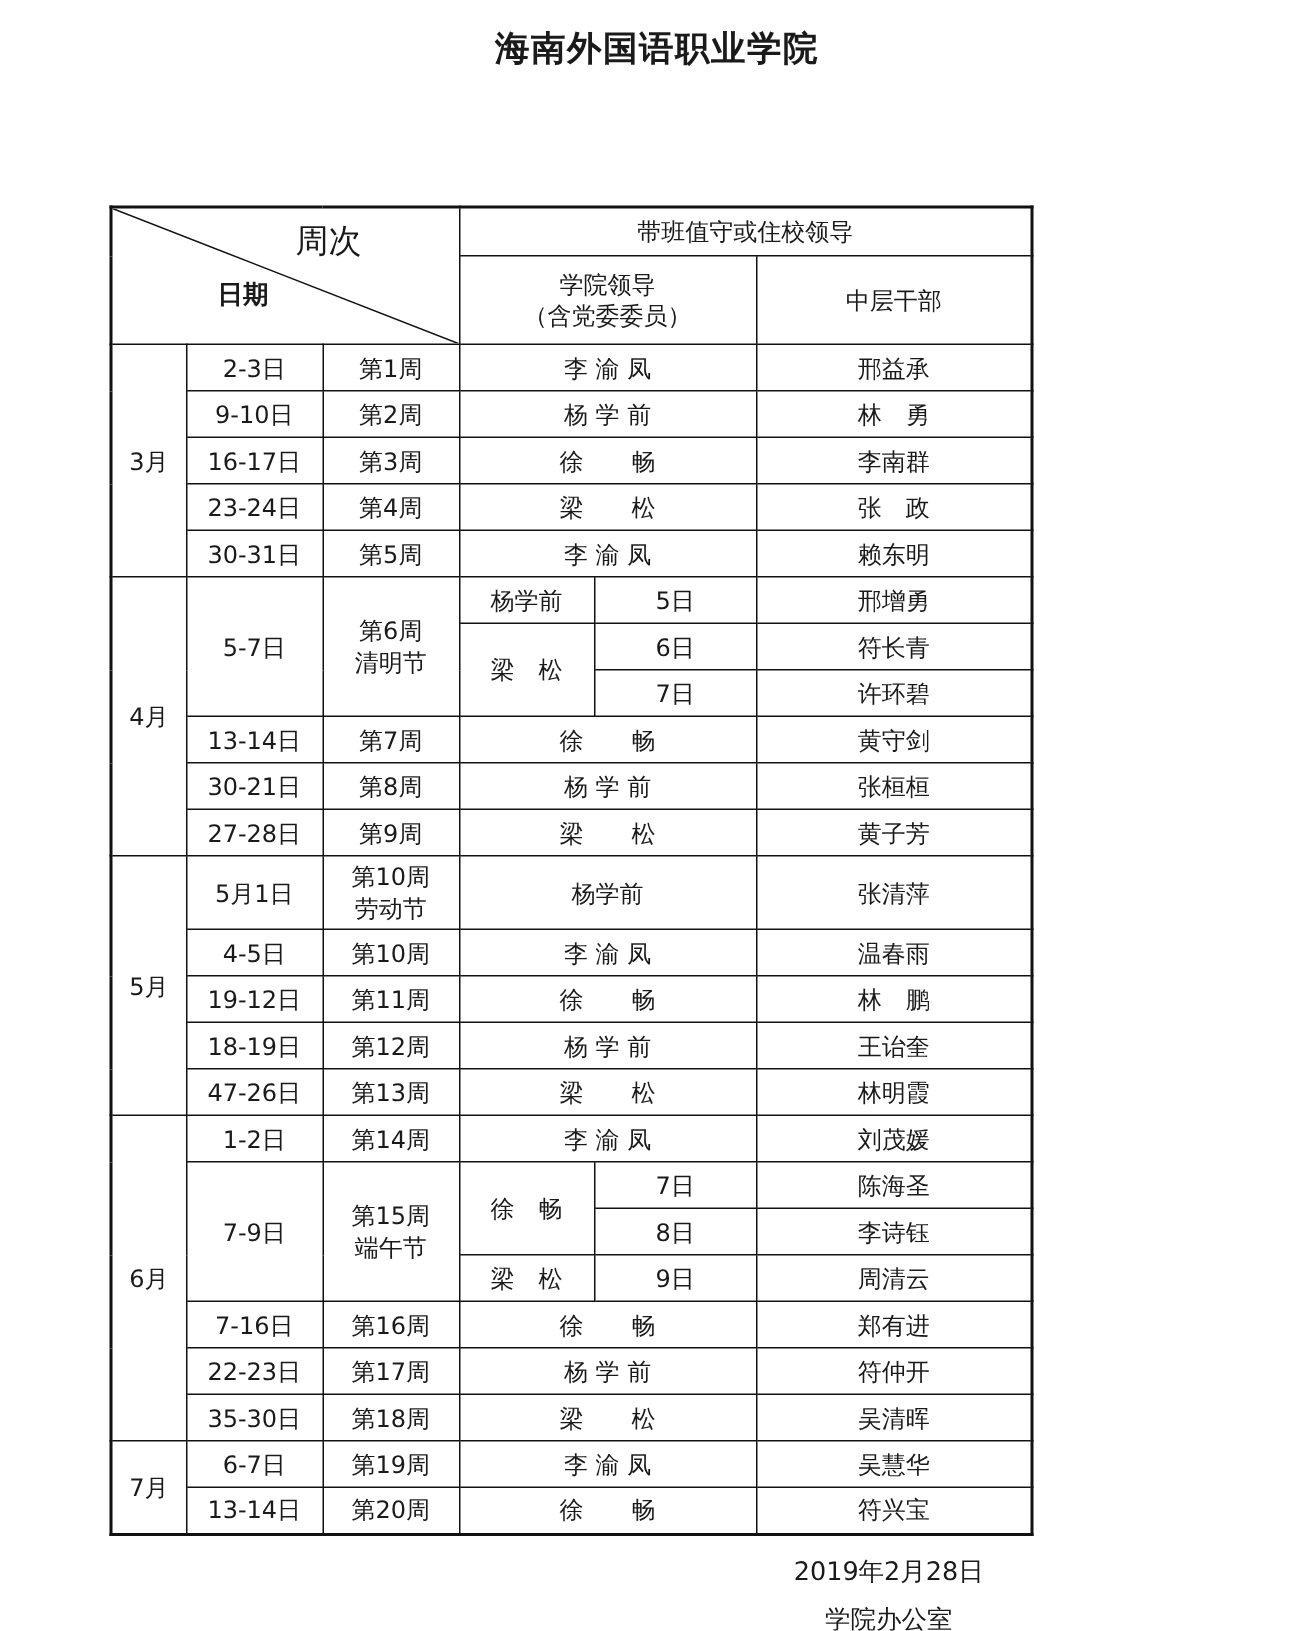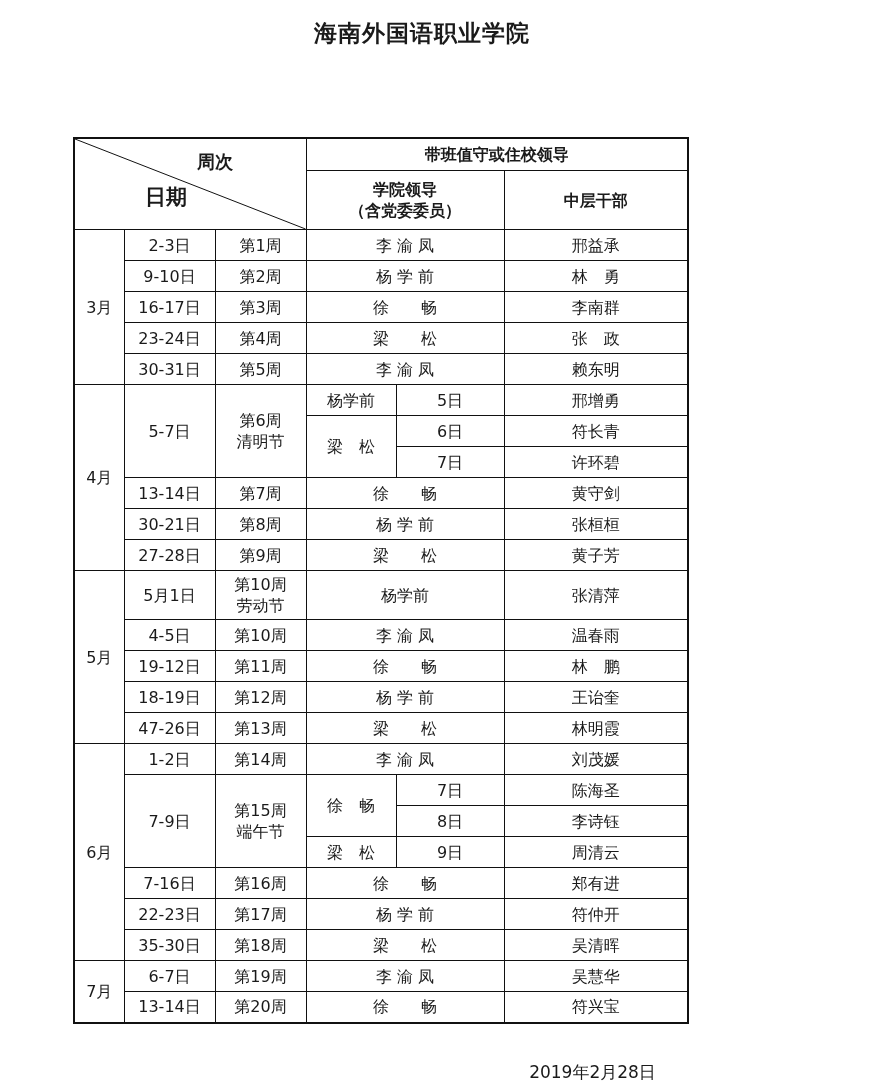--- a/index.html
+++ b/index.html
@@ -7,21 +7,21 @@
   body {
     width: 872px; height: 1087px;
     position: relative;
     font-family: "DejaVu Sans", sans-serif;
     color: #1a1a1a;
   }
 
   
   .title-block {
     position: absolute;
-    left: 0; top: 16px;
+    left: 16px; top: 16px;
     width: 844px;
     text-align: center;
   }
   .title-line {
     font-size: 23px;
     font-weight: bold;
     line-height: 35px;
     letter-spacing: 1px;
   }
 
@@ -40,54 +40,54 @@
     font-size: 16px;
     line-height: 21px;
     padding: 3px 2px;
     white-space: pre-line;
     overflow: hidden;
   }
   table.schedule { border: 2px solid #111; }
   tr.body-row { height: 31px; }
   tr.header-row-1 { height: 30px; }
   tr.header-row-2 { height: 54px; }
-  td.header-cell { font-weight: bold; }
+  td.header-cell { font-weight: normal; }
   td.group-header-cell { font-size: 17px; }
 
   
   td.corner-cell {
     position: relative;
     padding: 0;
   }
   .corner-svg {
     position: absolute;
     left: 0; top: 0;
     width: 100%; height: 100%;
     display: block;
   }
   .corner-svg line { stroke: #111; stroke-width: 1; vector-effect: non-scaling-stroke; }
   .corner-label-week {
     position: absolute;
     left: 122px; top: 12px;
-    font-weight: bold; font-size: 18px;
+    font-weight: normal; font-size: 22px;
   }
   .corner-label-date {
     position: absolute;
     left: 70px; top: 48px;
-    font-weight: bold; font-size: 21px; text-align: center;
+    font-weight: bold; font-size: 17px; text-align: center;
   }
 
   
   .footer-block {
     position: absolute;
     left: 450px; top: 1032px;
     width: 285px;
     text-align: center;
   }
-  .footer-line { font-size: 17px; line-height: 32px; margin-top: 24px; }
+  .footer-line { font-size: 17px; line-height: 32px; }
 </style>
 </head>
 <body>
 
 <div class="title-block">
   <div class="title-line">海南外国语职业学院</div>
 </div>
 
 <table class="schedule">
   <colgroup>

